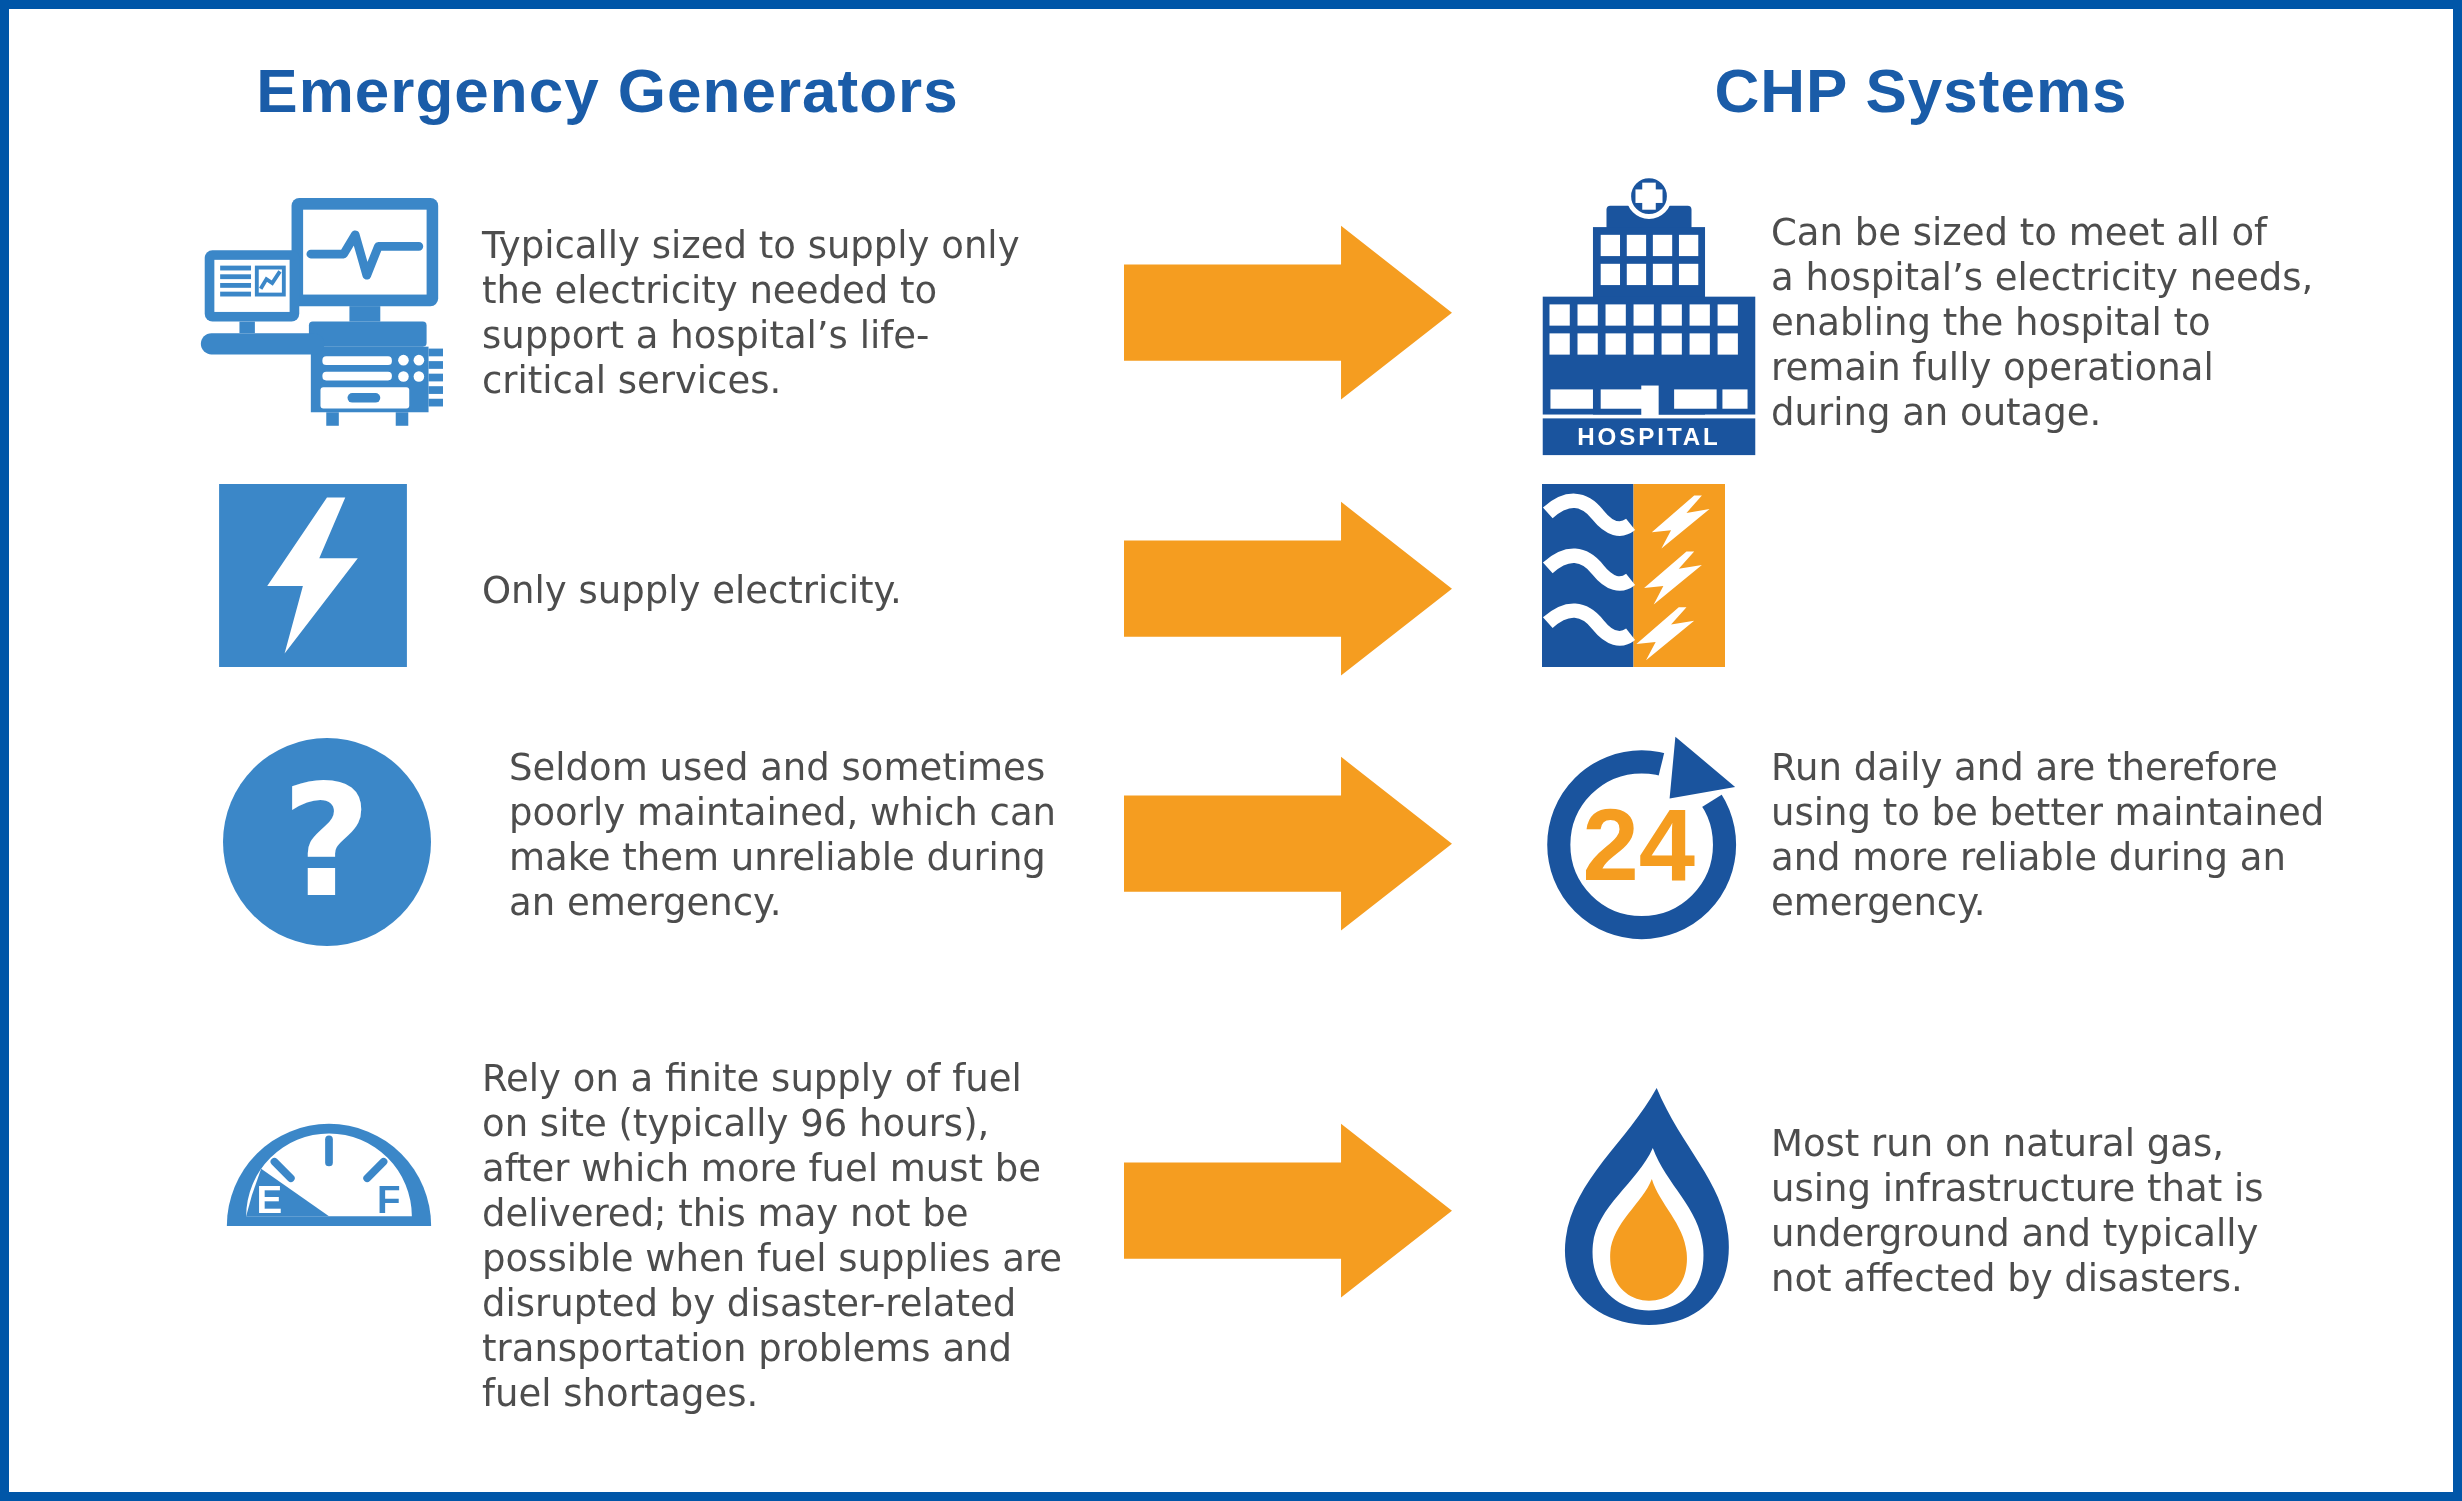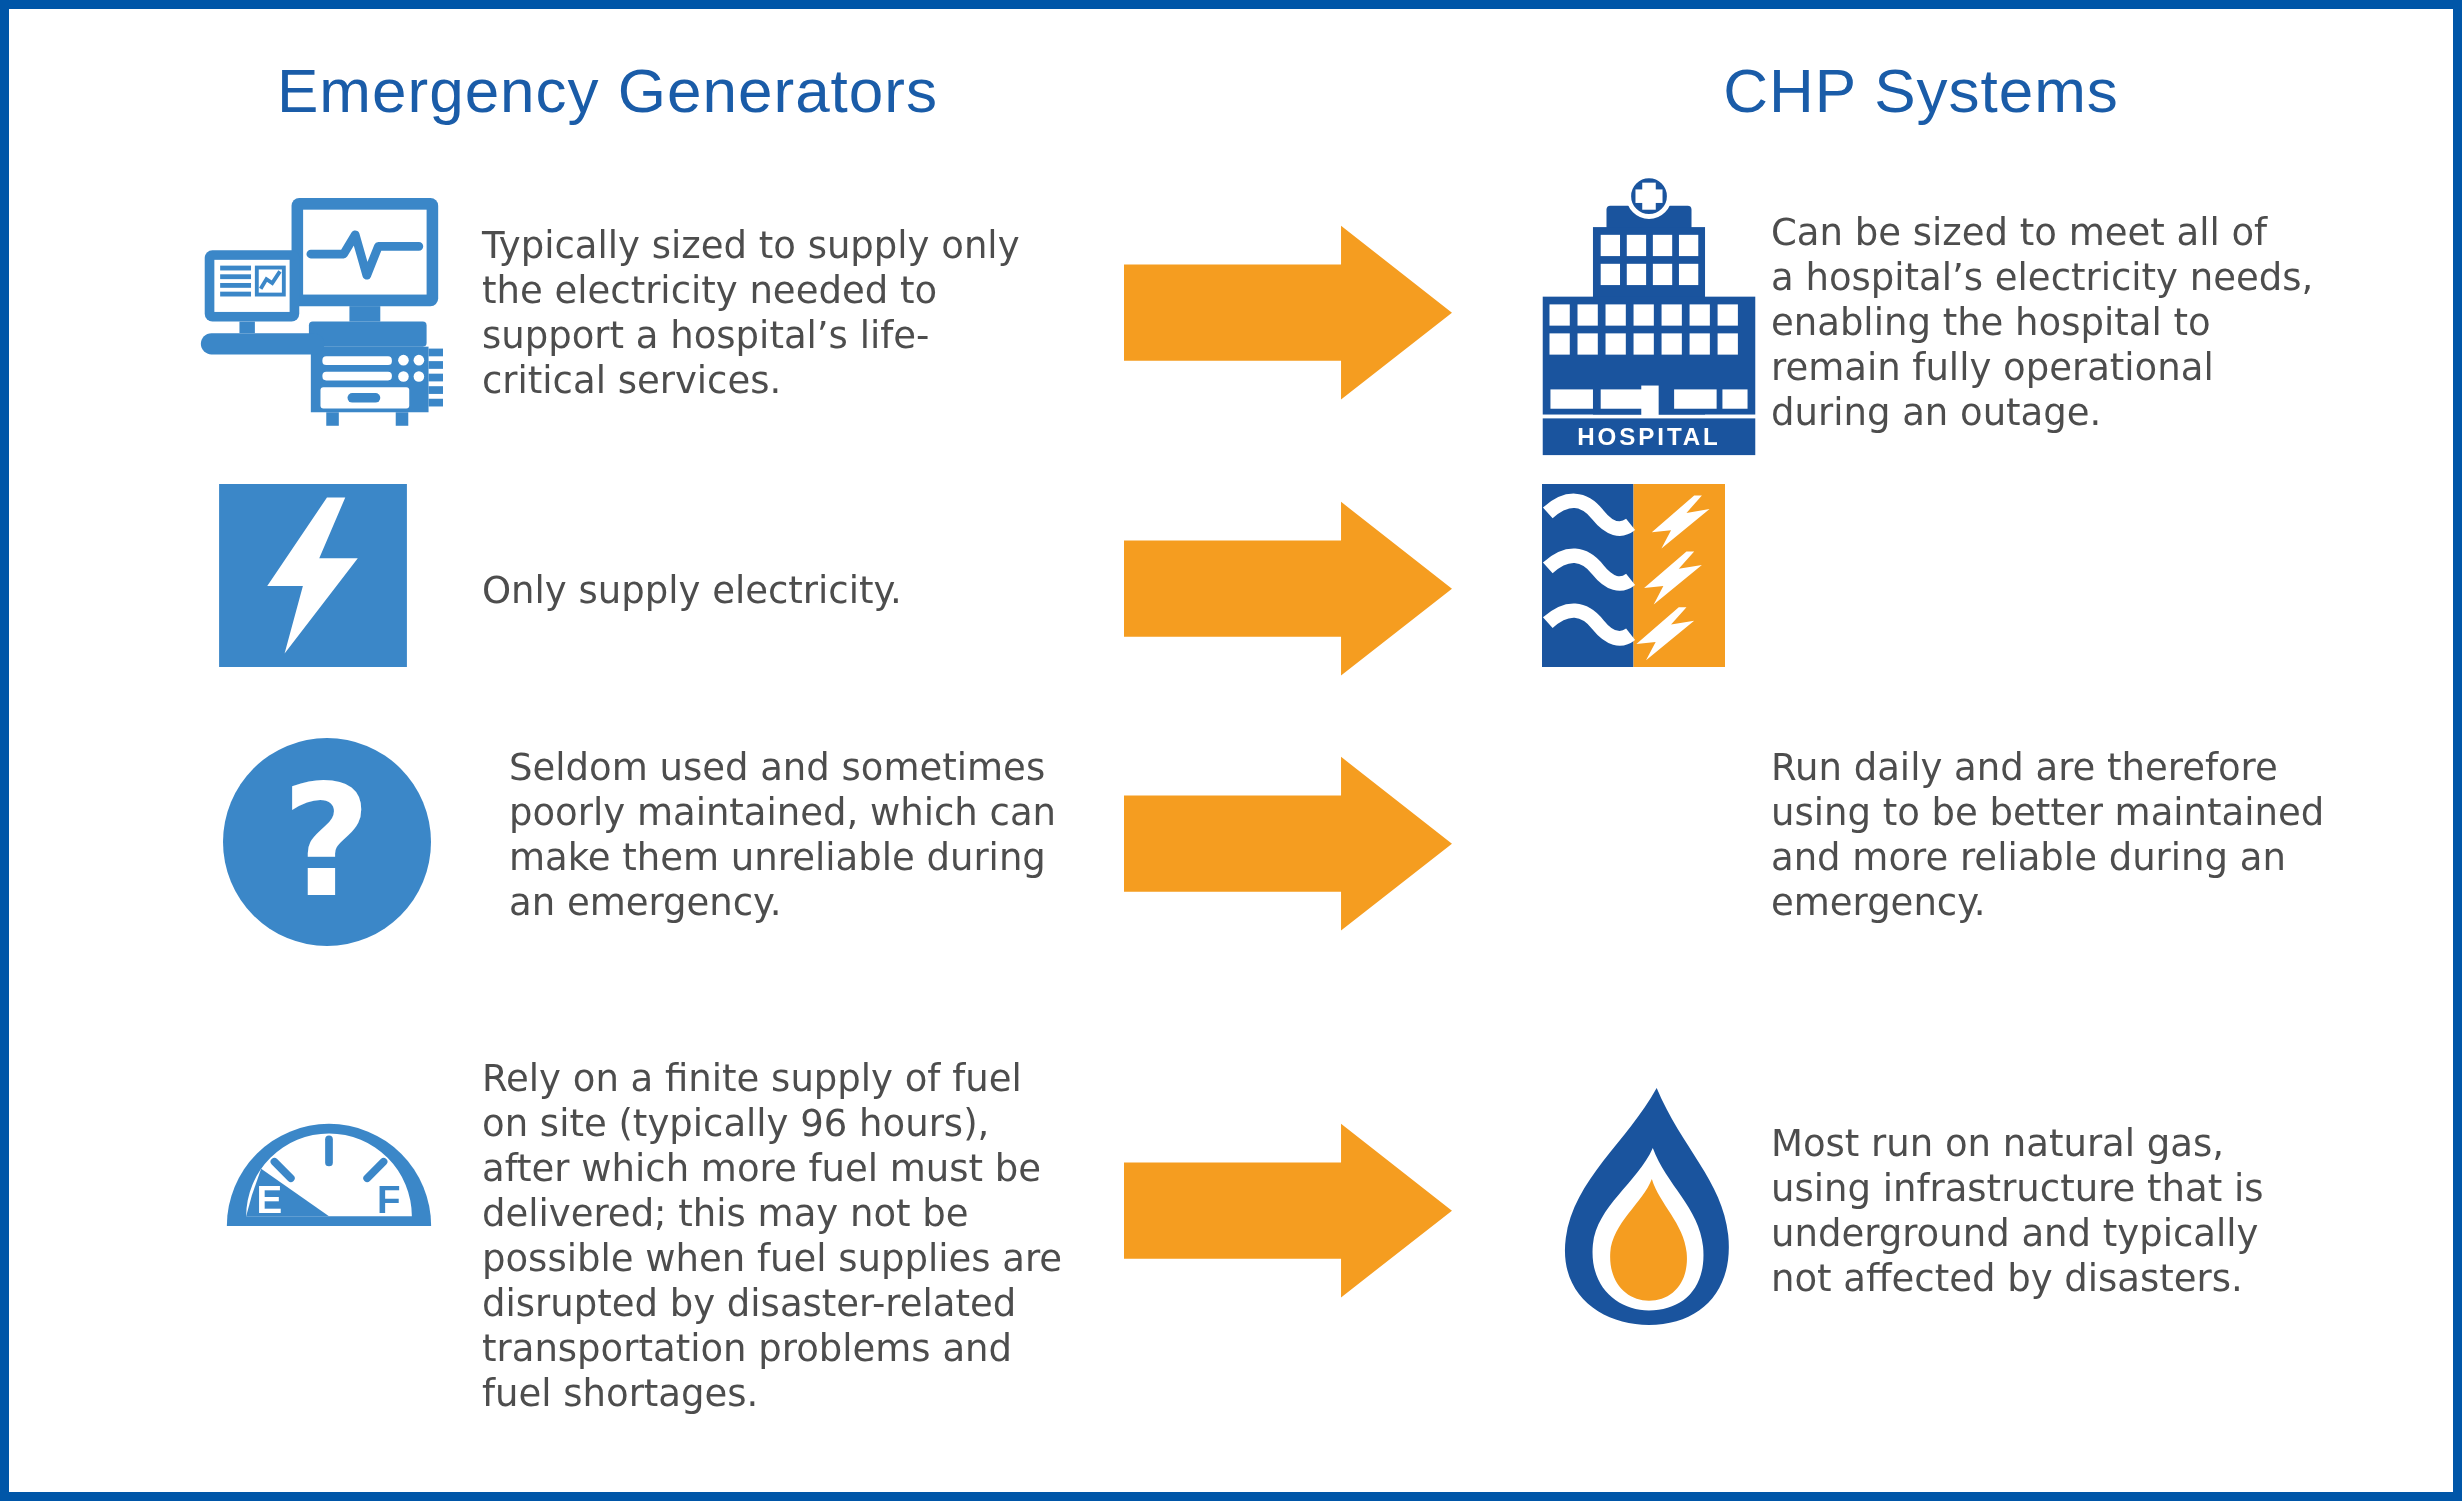--- a/index.html
+++ b/index.html
@@ -8,21 +8,21 @@
     width:2462px;height:1501px;
     background:#ffffff;
     border:9.7px solid #0056A8;
     box-sizing:border-box;
     overflow:hidden;
     font-family:"DejaVu Sans",sans-serif;
   }
   .title{
     position:absolute;
     font-family:"Liberation Sans",sans-serif;
-    font-weight:normal;
+    font-weight:bold;
     font-size:62px;
     letter-spacing:1px;
     color:#1A5CA8;
     text-align:center;
   }
   .txt{
     position:absolute;
     font-size:37px;
     line-height:45px;
     color:#4D4D4D;
@@ -172,20 +172,28 @@
   </div>
   <div class="txt" style="left:500px;top:736px;width:618px;">Seldom used and sometimes
 poorly maintained, which can
 make them unreliable during
 an emergency.</div>
   <div class="arrow" style="left:1115px;top:743px;">
     <svg viewBox="0 0 340 190">
         <polygon points="0,45 225,45 225,5 340,95 225,185 225,145 0,145" fill="#F59D20"></polygon>
       </svg>
   </div>
+  <div class="icon" style="left:1533px;top:722px;width:208px;height:212px;">
+    <svg viewBox="0 0 215 220">
+      <circle cx="103" cy="118" r="86" fill="none" stroke="#1A549E" stroke-width="24"></circle>
+      <polygon points="103,118 132,0 215,48" fill="#fff"></polygon>
+      <polygon points="138,6 200,58 132,70" fill="#1A549E"></polygon>
+      <text x="100" y="155" text-anchor="middle" fill="#F59D20" font-family="Liberation Sans, sans-serif" font-weight="bold" font-size="105">24</text>
+    </svg>
+  </div>
   <div class="txt" style="left:1762px;top:736px;width:599px;">Run daily and are therefore
 using to be better maintained
 and more reliable during an
 emergency.</div>
 
   <div class="icon" style="left:214px;top:1101px;width:212px;height:126px;">
     <svg viewBox="0 0 220 130">
       <path d="M4 120 A106 106 0 0 1 216 120 Z" fill="#3B87C8"></path>
       <path d="M24 110 A86 86 0 0 1 196 110 Z" fill="#fff"></path>
       <polygon points="110,110 24,110 30,88 39.6,60.7" fill="#3B87C8"></polygon>

